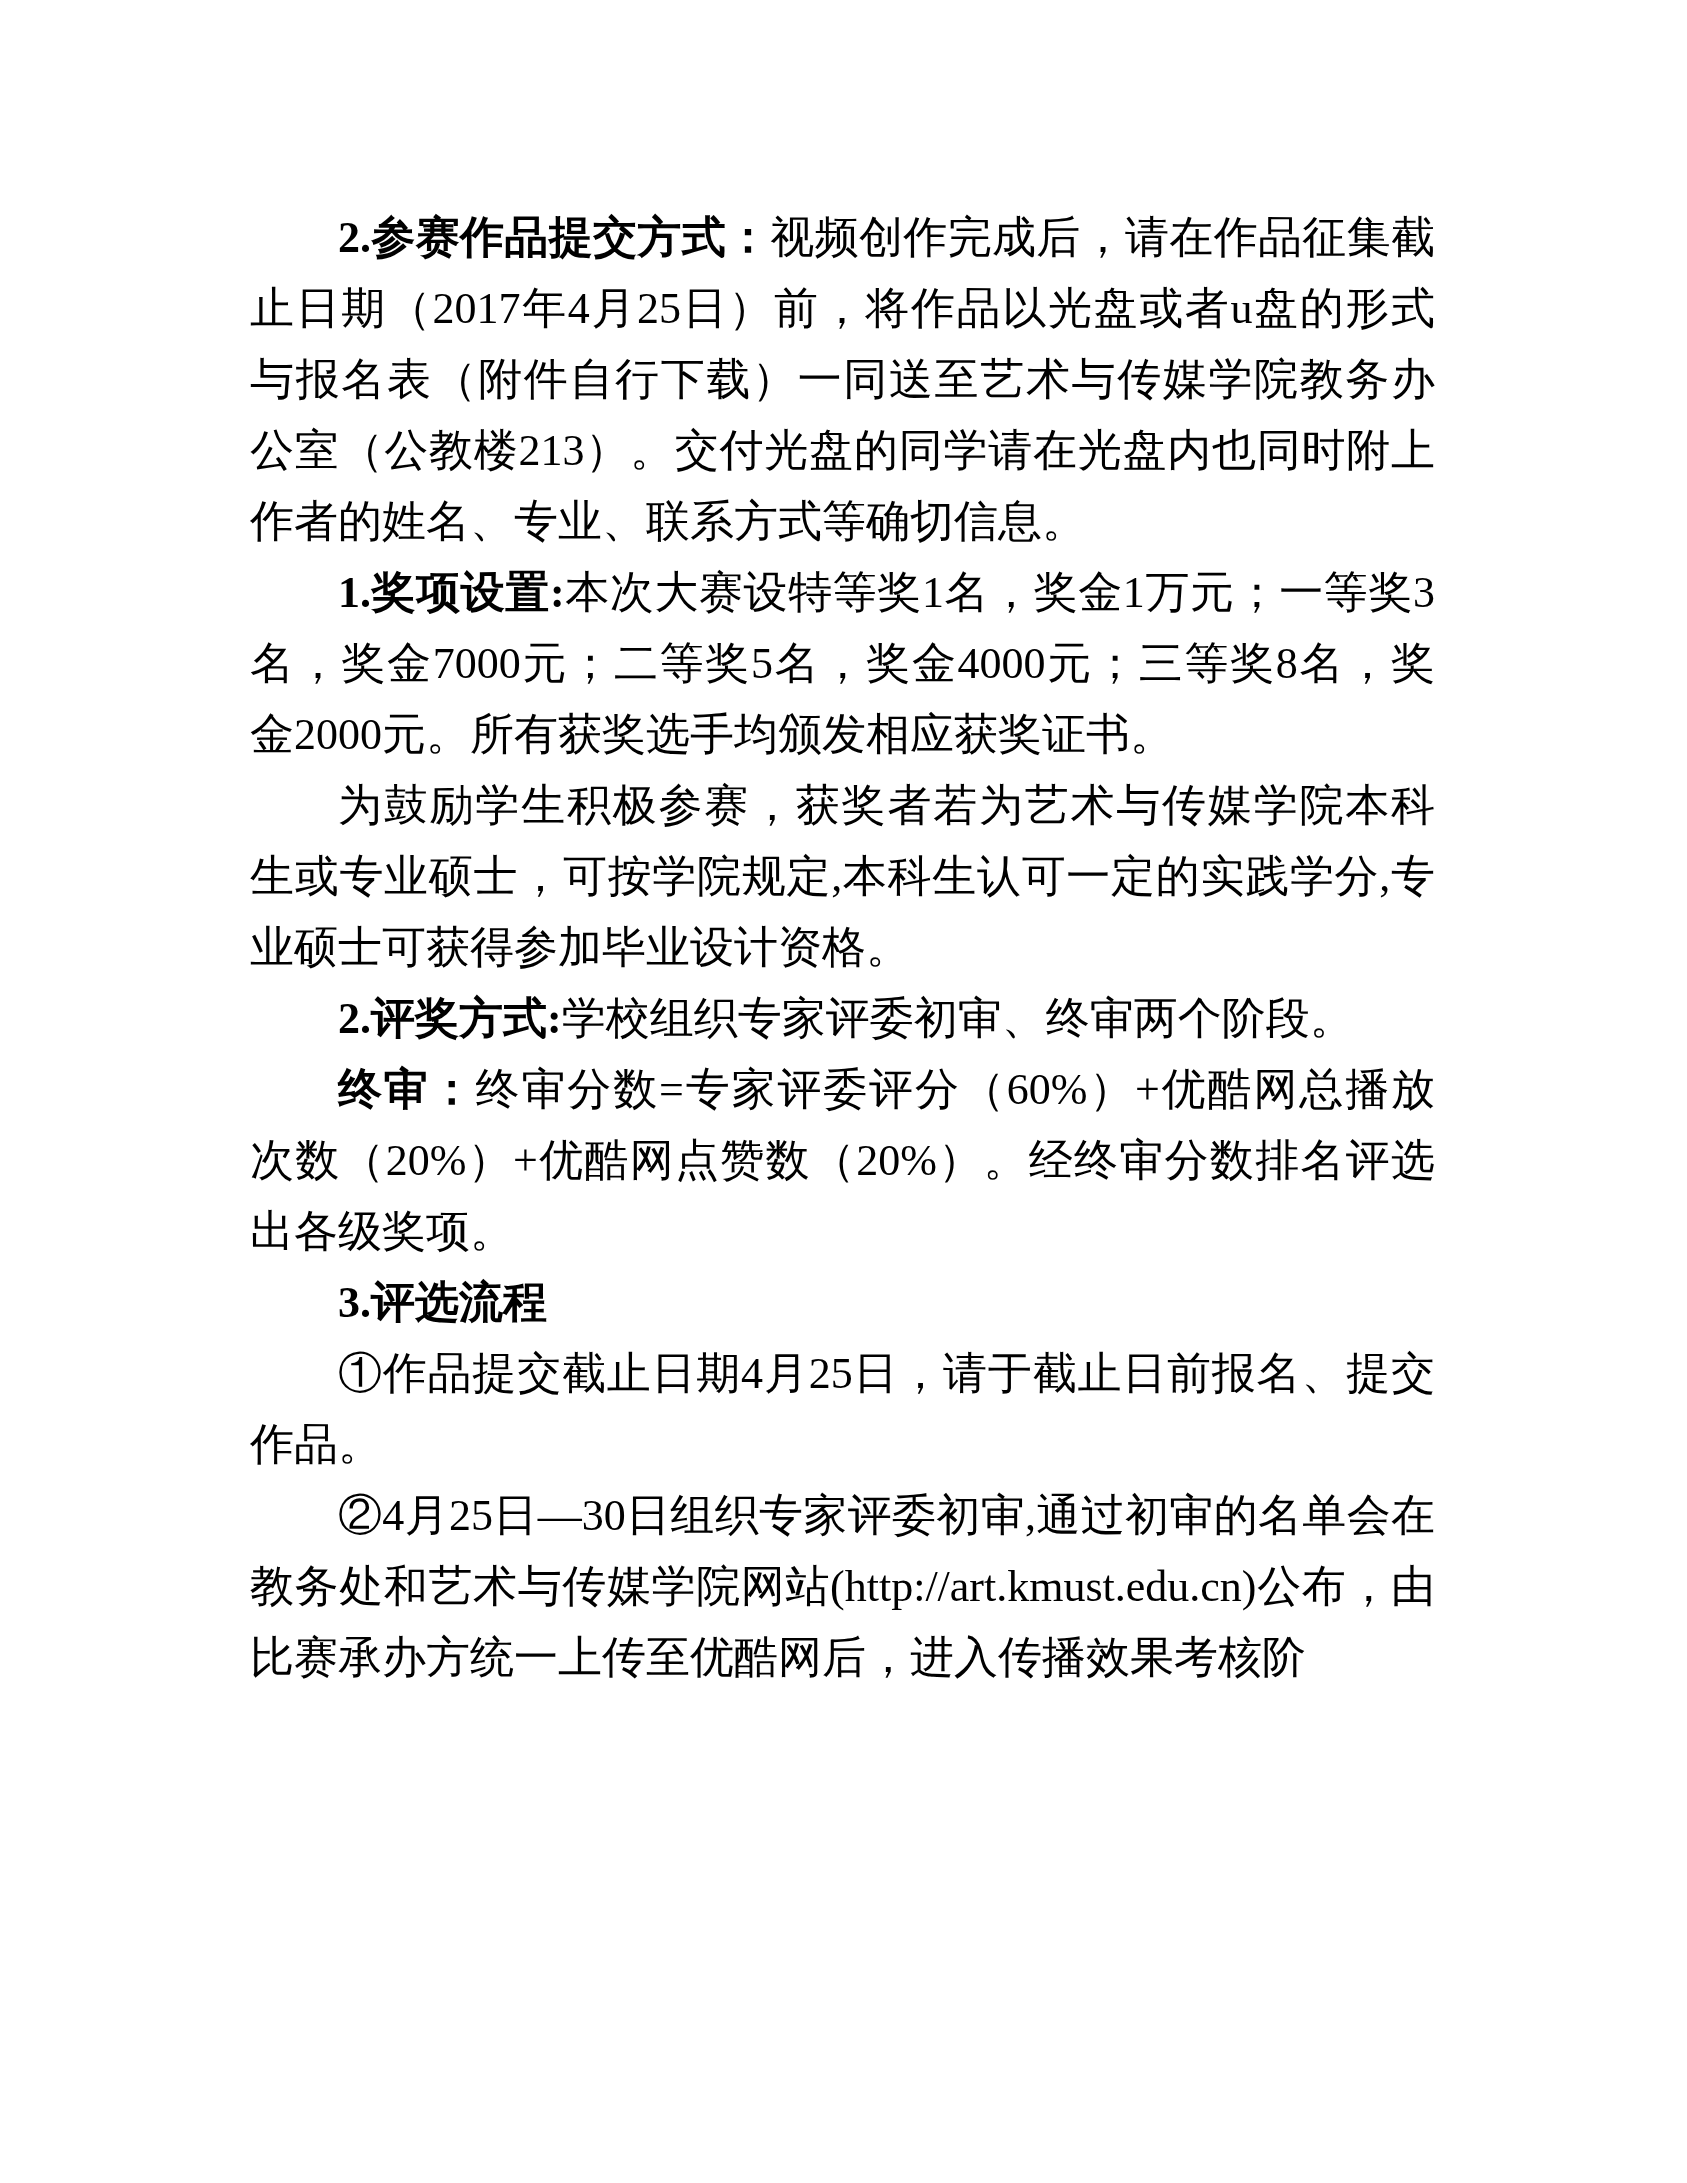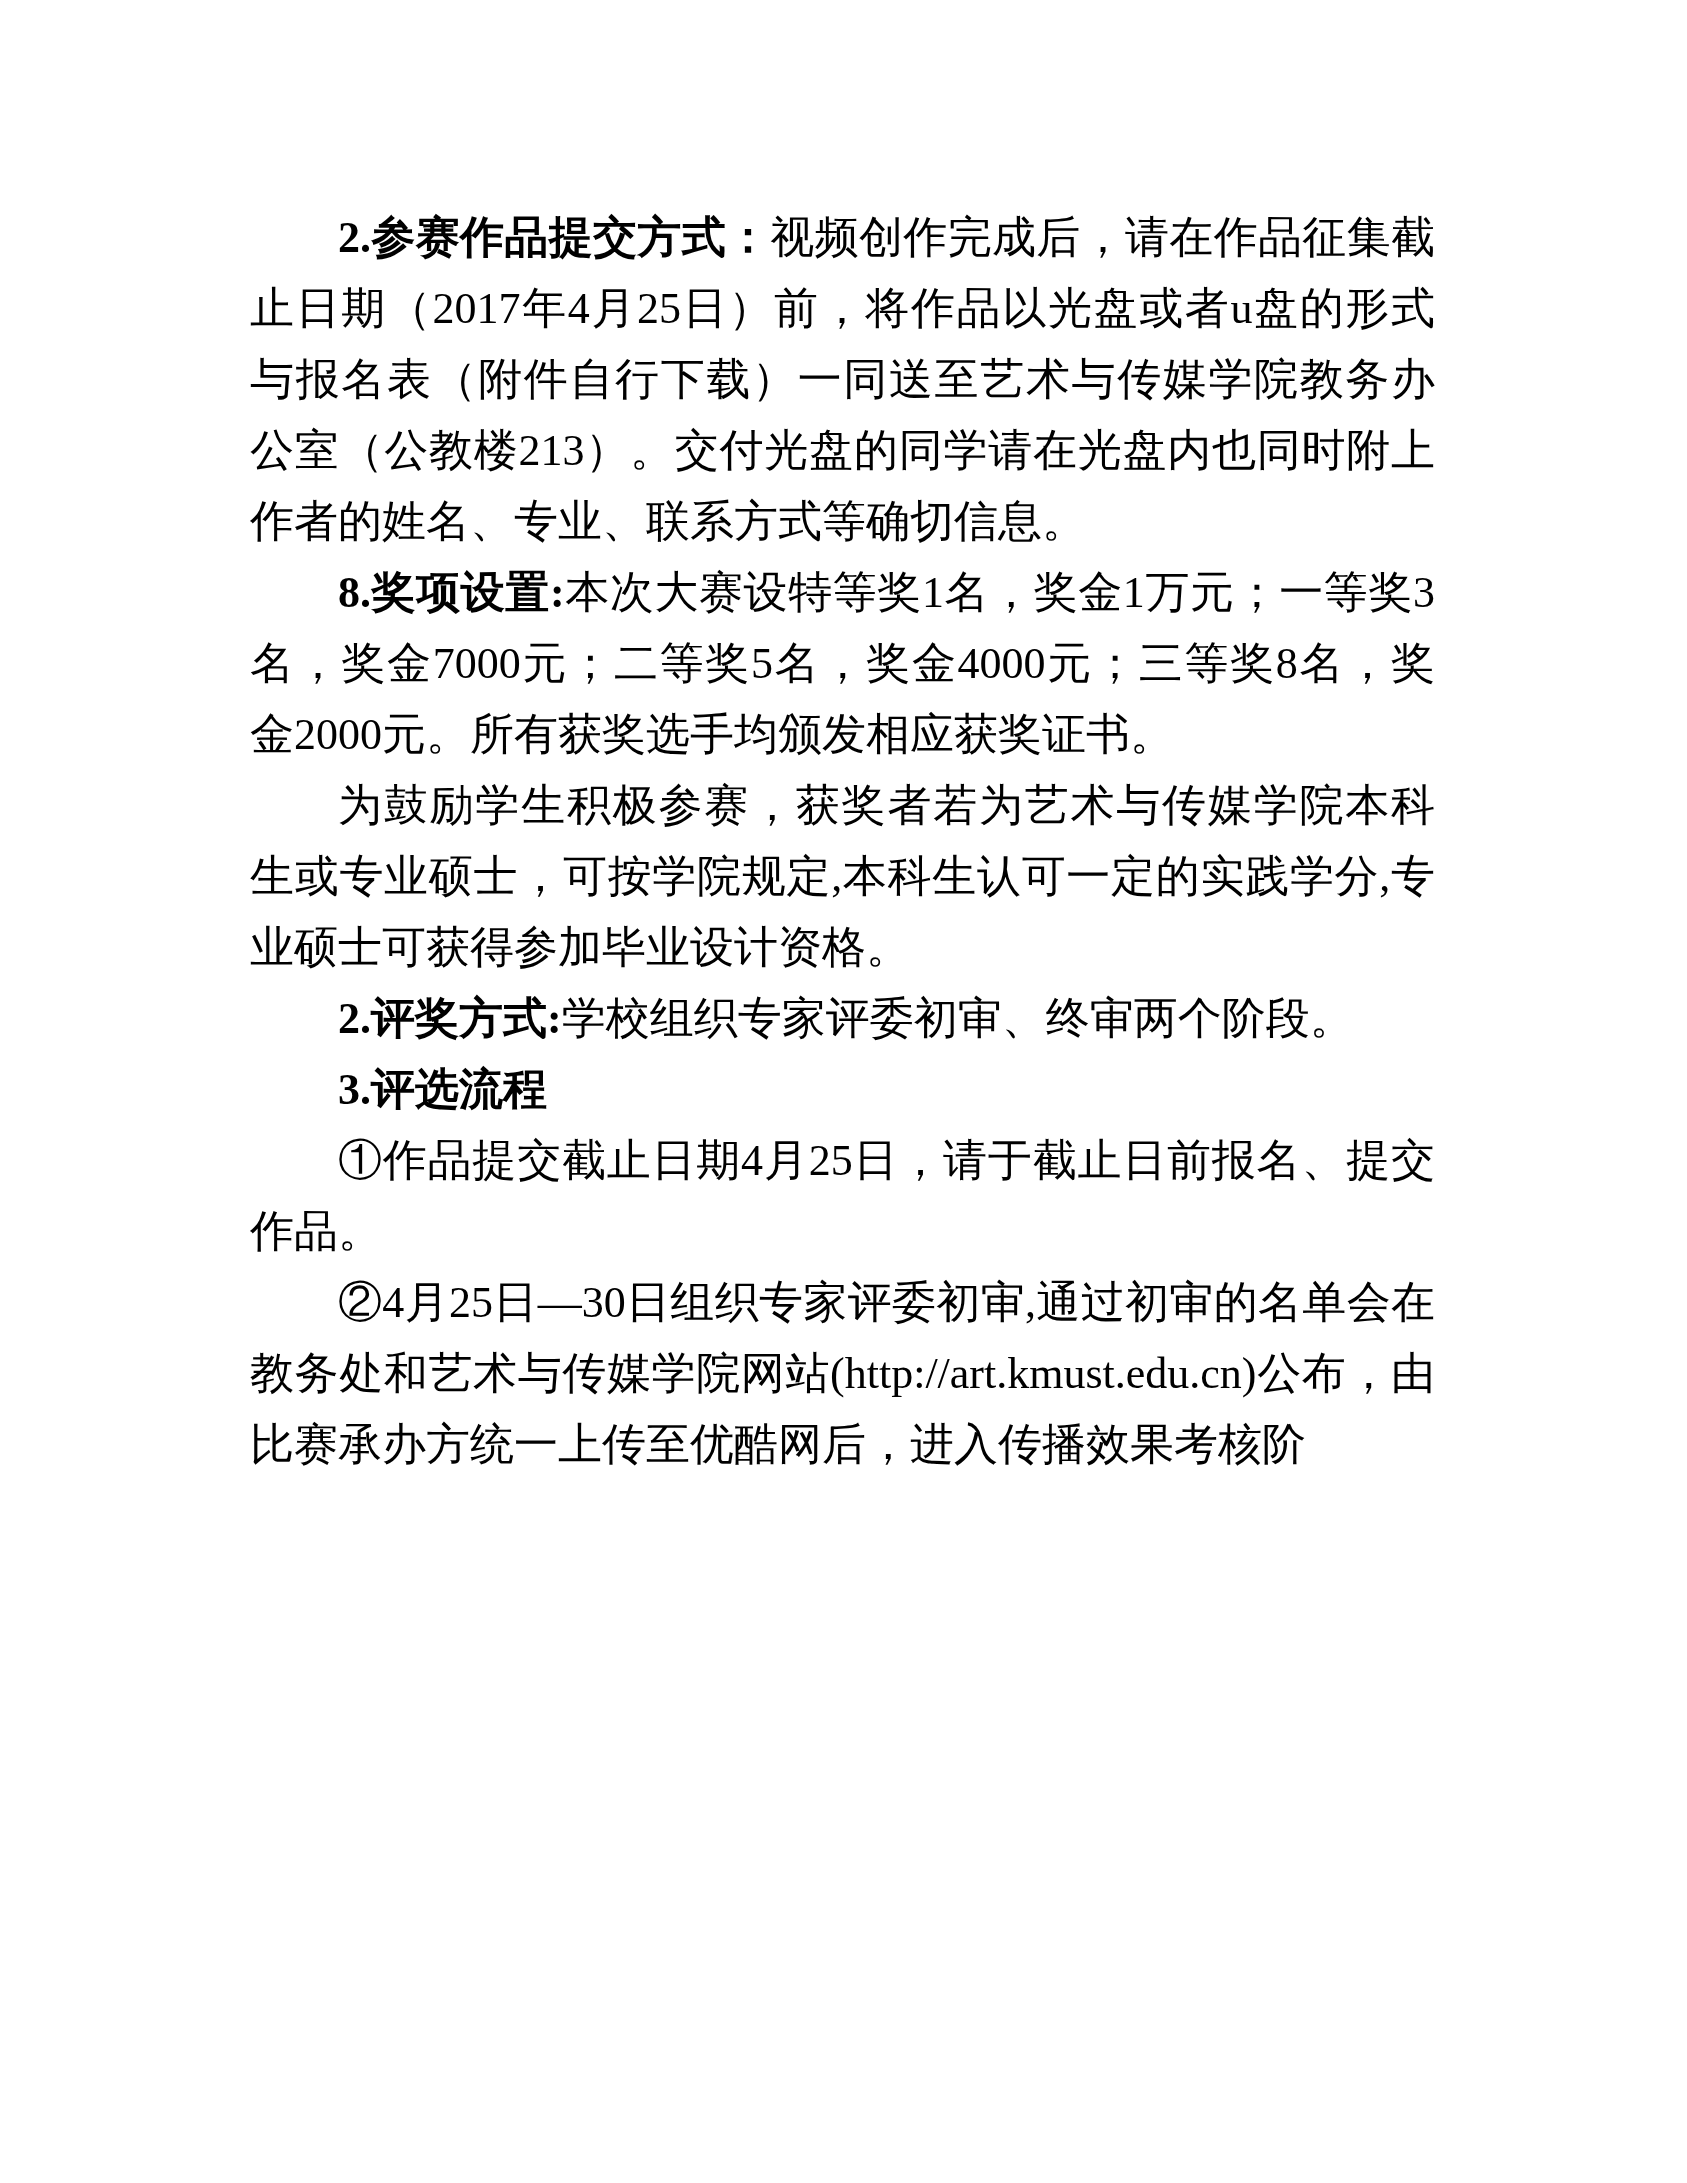--- a/index.html
+++ b/index.html
@@ -43,27 +43,28 @@
 </style>
 </head>
 <body>
 
 <div class="page">
   <div class="doc-body">
 
     <p class="para"><span class="b">2.参赛作品提交方式：</span><span>视频创作完成后，请在作品征集截止日期（2017年4月25日）前，将作品以光盘或者u盘的形式与报名表（附件自行下载）一同送至艺术与传媒学院教务办公室（公教楼213）。交付光盘的同学请在光盘内也同时附上作者的姓名、专业、联系方式等确切信息。</span></p>
 
 
-    <p class="para"><span class="b">8.奖项设置:</span><span>本次大赛设特等奖1名，奖金1万元；一等奖3名，奖金7000元；二等奖5名，奖金4000元；三等奖8名，奖金2000元。所有获奖选手均颁发相应获奖证书。</span></p>
+    <p class="para"><span class="b">1.奖项设置:</span><span>本次大赛设特等奖1名，奖金1万元；一等奖3名，奖金7000元；二等奖5名，奖金4000元；三等奖8名，奖金2000元。所有获奖选手均颁发相应获奖证书。</span></p>
 
     <p class="para"><span>为鼓励学生积极参赛，获奖者若为艺术与传媒学院本科生或专业硕士，可按学院规定,本科生认可一定的实践学分,专业硕士可获得参加毕业设计资格。</span></p>
 
     <p class="para"><span class="b">2.评奖方式:</span><span>学校组织专家评委初审、终审两个阶段。</span></p>
 
 
+    <p class="para"><span class="b">终审：</span><span>终审分数=专家评委评分（60%）+优酷网总播放次数（20%）+优酷网点赞数（20%）。经终审分数排名评选出各级奖项。</span></p>
 
     <p class="para"><span class="b">3.评选流程</span></p>
 
     <p class="para"><span>①作品提交截止日期4月25日，请于截止日前报名、提交作品。</span></p>
 
     <p class="para"><span>②4月25日—30日组织专家评委初审,通过初审的名单会在教务处和艺术与传媒学院网站(http://art.kmust.edu.cn)公布，由比赛承办方统一上传至优酷网后，进入传播效果考核阶</span></p>
 
   </div>
 </div>
 

